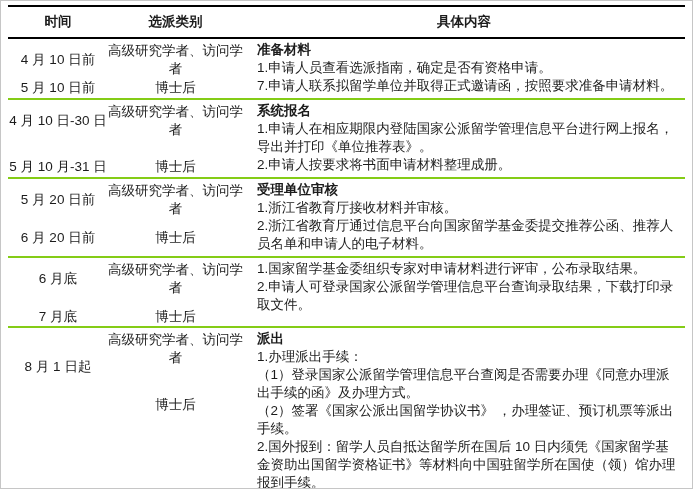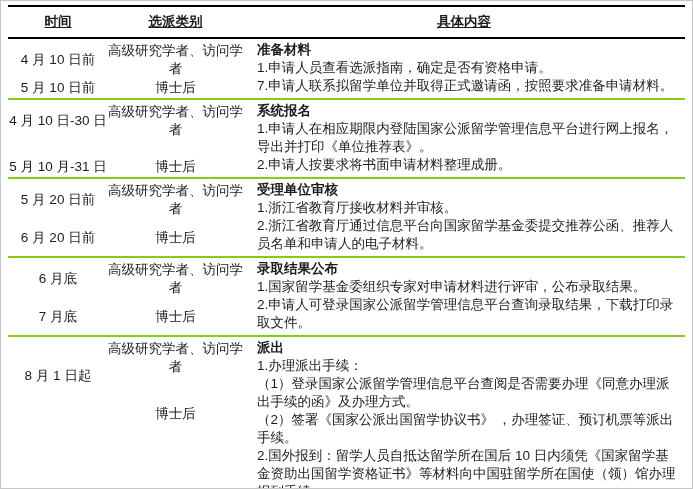--- a/index.html
+++ b/index.html
@@ -23,21 +23,20 @@
     font-size: 13.5px;
     line-height: 18px;
   }
   .thead {
     display: grid;
     grid-template-columns: 100px 135px 1fr;
     height: 32px;
     align-items: center;
     border-bottom: 2px solid #000;
     font-weight: bold;
-    text-decoration: underline;
   }
   .thead .hc { text-align: center; }
   .trow {
     display: grid;
     grid-template-columns: 100px 135px 1fr;
     border-bottom: 2px solid #84cc16;
   }
   .trow:last-child { border-bottom: none; }
   .tcol, .ccol {
     display: flex;
@@ -170,21 +169,20 @@
       </div>
       <div class="ccol">
         <div class="blk-a">
             <span>高级研究学者、访问学者</span>
           </div>
         <div class="blk-b">
             <span>博士后</span>
           </div>
       </div>
       <div class="dcol">
-        <div class="ctitle">录取结果公布</div>
         <div class="cline">1.国家留学基金委组织专家对申请材料进行评审，公布录取结果。</div>
         <div class="cline">2.申请人可登录国家公派留学管理信息平台查询录取结果，下载打印录取文件。</div>
       </div>
     </div>
 
     <div class="trow r5">
       <div class="tcol">
         <div class="blk-b">
             <span>8 月 1 日起</span>
           </div>

